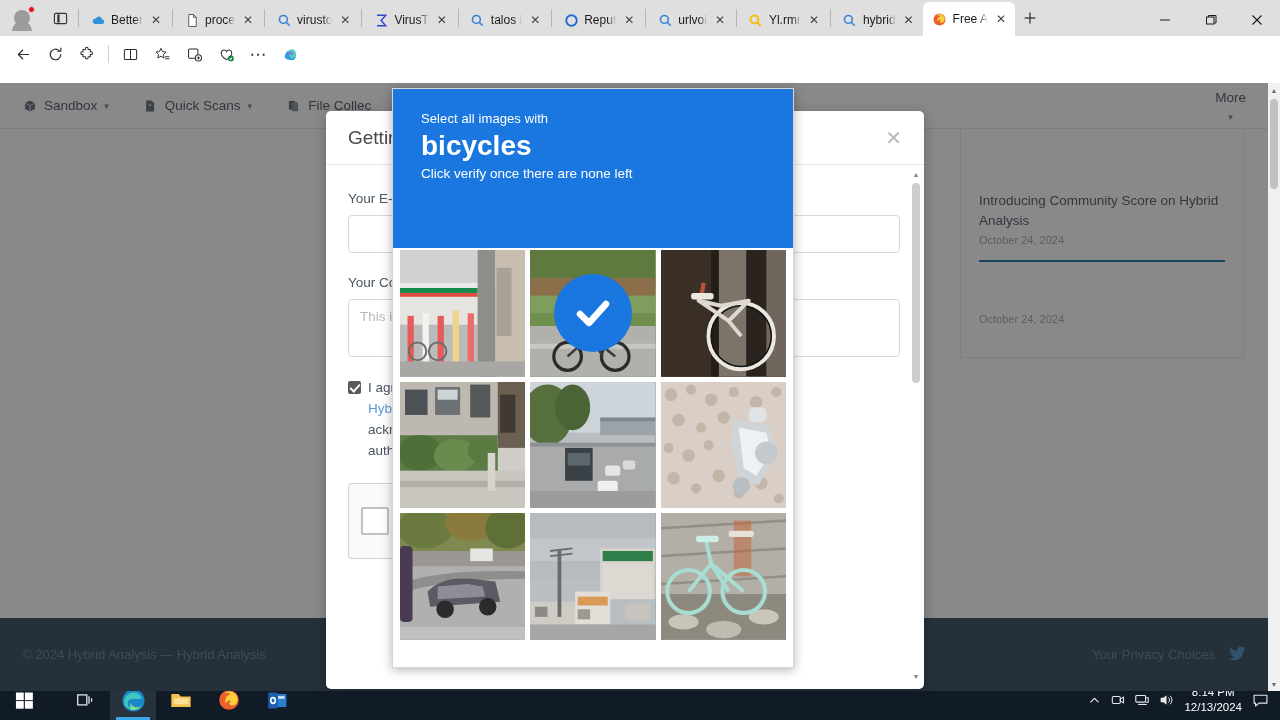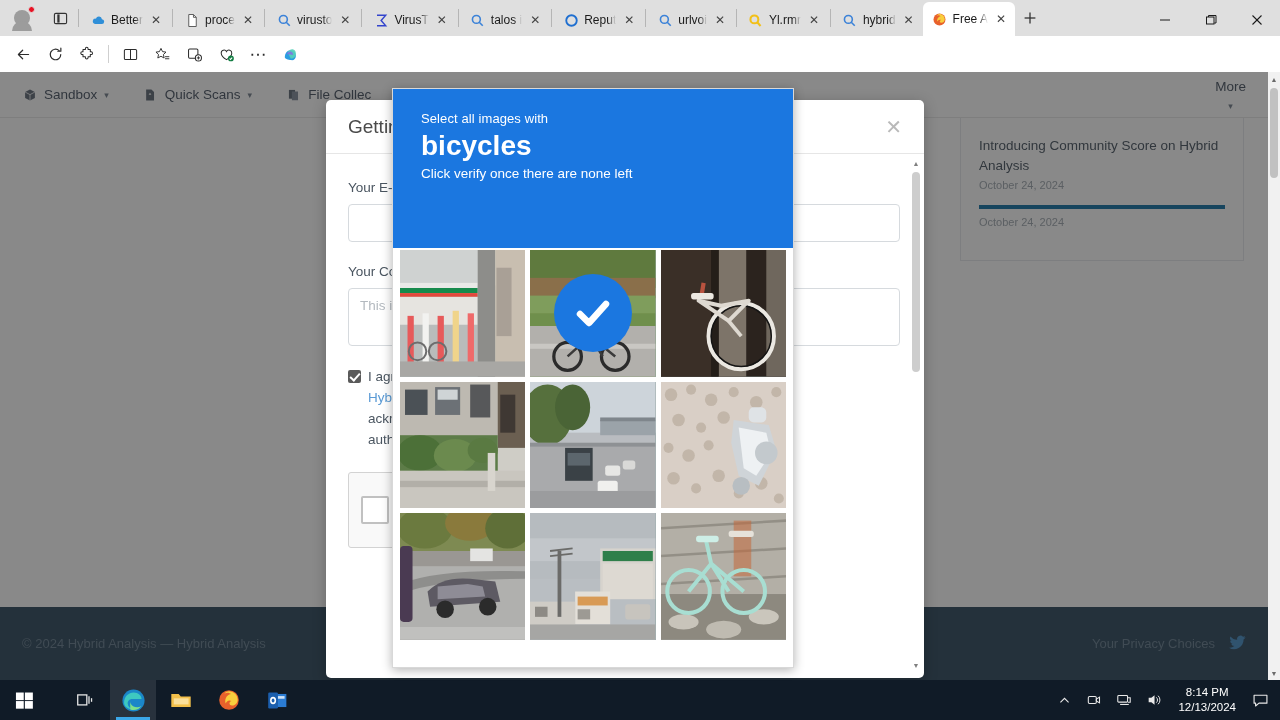--- a/index.html
+++ b/index.html
@@ -89,21 +89,21 @@
   }
   .omnibox-url {
     font-size: 12.5px; color: #5a5a5a; margin-left: 6px;
     white-space: nowrap; overflow: hidden;
   }
   .omnibox-right { margin-left: auto; display: flex; align-items: center; gap: 2px; }
   .tb-sep { width: 1px; height: 18px; background: #cfcfcf; margin: 0 4px; }
 
   
   .viewport {
-    position: absolute; left: 0; top: 72px; width: 1280px; height: 608px;
+    position: absolute; left: 0; top: 83px; width: 1280px; height: 608px;
     background: #404040; overflow: hidden;
   }
   .page-scrim {
     position: absolute; inset: 0; background: rgba(40,40,40,0.55);
     z-index: 40; pointer-events: none;
   }
   .site-nav {
     position: absolute; left: 0; top: 0; width: 1268px; height: 46px;
     background: #ffffff; border-bottom: 1px solid #e6e6e6;
     display: flex; align-items: center; padding: 0 22px; gap: 34px;
@@ -122,21 +122,21 @@
 
   .page-body {
     position: absolute; left: 0; top: 46px; width: 1268px; height: 562px;
     background: #ffffff;
   }
   .news-panel {
     position: absolute; right: 24px; top: 0px; width: 284px;
     background: #ffffff; border: 1px solid #e4e7ea; border-top: none;
     padding: 14px 18px 18px 18px;
   }
-  .news-item { padding: 4px 0 14px 0; border-bottom: 4px solid #0369a1; }
+  .news-item { padding: 4px 0 14px 0; border-bottom: 2px solid #0369a1; margin-top: 44px; }
   .news-item:last-of-type { border-bottom: none; }
   .news-title { font-size: 13.5px; color: #3d4a57; line-height: 20px; }
   .news-date { font-size: 11px; color: #9aa3ab; margin-top: 3px; }
   .see-more {
     text-align: center; font-size: 12.5px; color: #4a90c4;
     padding-top: 12px;
   }
 
   .site-footer {
     position: absolute; left: 0; bottom: 0; width: 1268px; height: 73px;
@@ -298,21 +298,21 @@
   .tb-app {
     width: 46px; height: 40px; display: flex; align-items: center;
     justify-content: center; position: relative;
   }
   .tb-app.active { background: rgba(255,255,255,0.10); }
   .tb-app.active::after {
     content: ""; position: absolute; left: 6px; bottom: 0; width: 34px;
     height: 3px; background: #3ba7e8;
   }
   .tray {
-    margin-left: auto; display: flex; align-items: center; gap: 10px;
+    margin-left: auto; display: flex; align-items: center; gap: 4px;
     padding-right: 10px; color: #ffffff;
   }
   .tray-ico {
     width: 20px; height: 20px; display: flex; align-items: center;
     justify-content: center; color: #e8e8e8;
   }
   .tray-clock {
     font-size: 11.5px; color: #ffffff; line-height: 15px; text-align: center;
     padding: 0 4px;
   }

